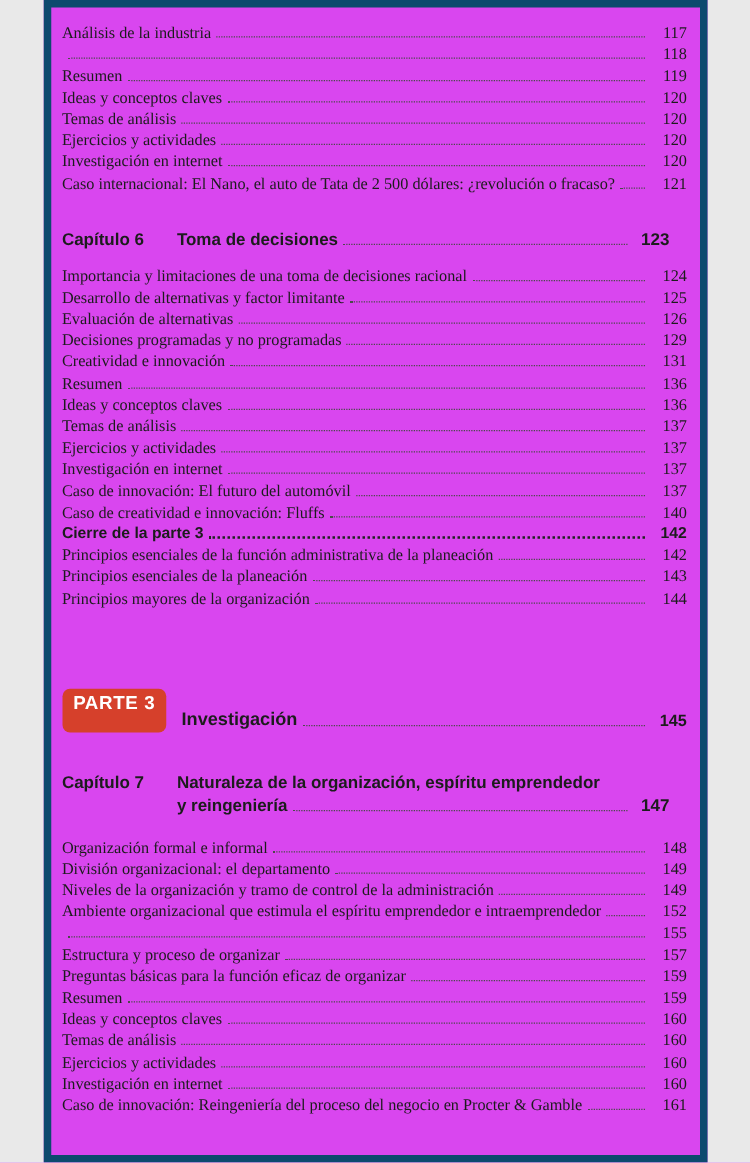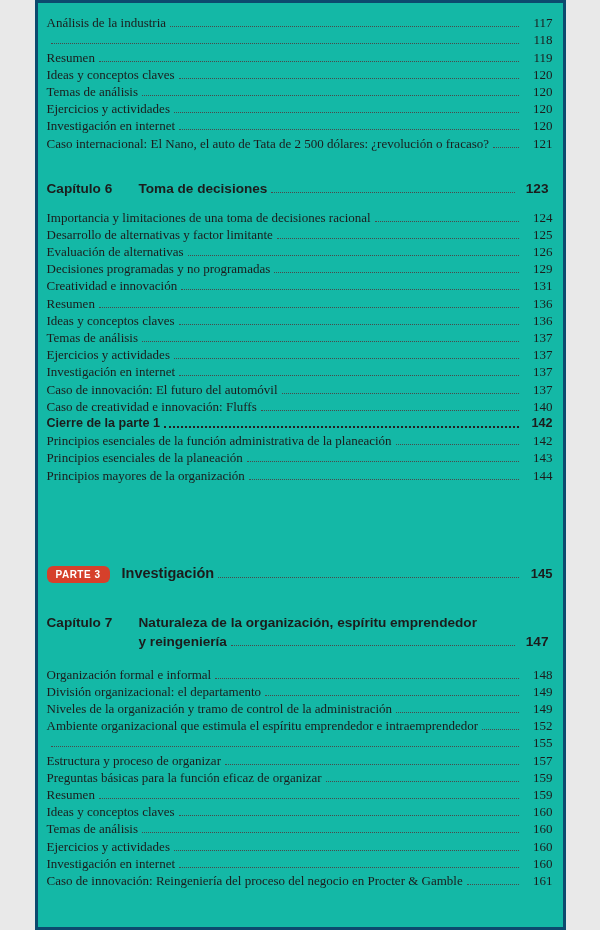--- a/index.html
+++ b/index.html
@@ -5,22 +5,22 @@
   * { margin: 0; padding: 0; box-sizing: border-box; }
   html, body { background: #e9e9e9; }
   body {
     font-family: "Liberation Serif", "DejaVu Serif", serif;
     color: #1c1c1c;
   }
   .page {
     width: 531px;
     height: 930px;
     margin: 0 auto;
-    background: #14b8a6;
-    border: 3px solid #0c4a6e;
+    background: #d946ef;
+    border: 6px solid #0c4a6e;
     padding: 10px 10px 0 9px;
     overflow: hidden;
   }
   .toc-row {
     display: flex;
     align-items: flex-end;
     height: 17.2px;
     font-size: 13px;
     line-height: 15px;
   }
@@ -36,43 +36,43 @@
     text-align: right;
     white-space: nowrap;
   }
   .bold {
     font-weight: bold;
     font-family: "Liberation Sans", "DejaVu Sans", sans-serif;
     font-size: 12.6px;
   }
   .bold .leader { border-bottom-width: 2px; border-color: #222; }
   .entry-group { margin: 0; }
-  .chapter-heading { margin: 26px 4px 12px 0; }
+  .chapter-heading { margin: 26px 14px 12px 0; }
   .chapter-heading .toc-row {
     height: 19px;
     font-size: 13.6px;
     font-weight: bold;
     font-family: "Liberation Sans", "DejaVu Sans", sans-serif;
   }
   .chapter-prefix { flex: 0 0 92px; white-space: nowrap; }
   .toc-row.part-row {
     margin: 72px 0 0 0;
     height: 26px;
     font-family: "Liberation Sans", "DejaVu Sans", sans-serif;
     font-weight: bold;
     font-size: 14.5px;
   }
   .part-row + .chapter-heading { margin-top: 30px; margin-bottom: 16px; }
   .part-badge {
     display: inline-block;
     color: #ffffff;
-    font-size: 10px;
+    font-size: 15px;
     font-weight: bold;
     letter-spacing: 0.5px;
-    padding: 4px 9px 3px 9px;
+    padding: 4px 9px 16px 9px;
     border-radius: 6px;
     margin-right: 12px;
     margin-bottom: -2px;
     line-height: 1;
   }
   .part-row .pagenum { font-size: 13px; }
 </style>
 </head>
 <body>
 
@@ -182,21 +182,21 @@
           <span class="label">Caso de innovación: El futuro del automóvil</span>
           <span class="leader"></span>
           <span class="pagenum">137</span>
         </div>
         <div class="toc-row">
           <span class="label">Caso de creatividad e innovación: Fluffs</span>
           <span class="leader"></span>
           <span class="pagenum">140</span>
         </div>
         <div class="toc-row bold">
-          <span class="label">Cierre de la parte 1</span>
+          <span class="label">Cierre de la parte 3</span>
           <span class="leader"></span>
           <span class="pagenum">142</span>
         </div>
         <div class="toc-row">
           <span class="label">Principios esenciales de la función administrativa de la planeación</span>
           <span class="leader"></span>
           <span class="pagenum">142</span>
         </div>
         <div class="toc-row">
           <span class="label">Principios esenciales de la planeación</span>

